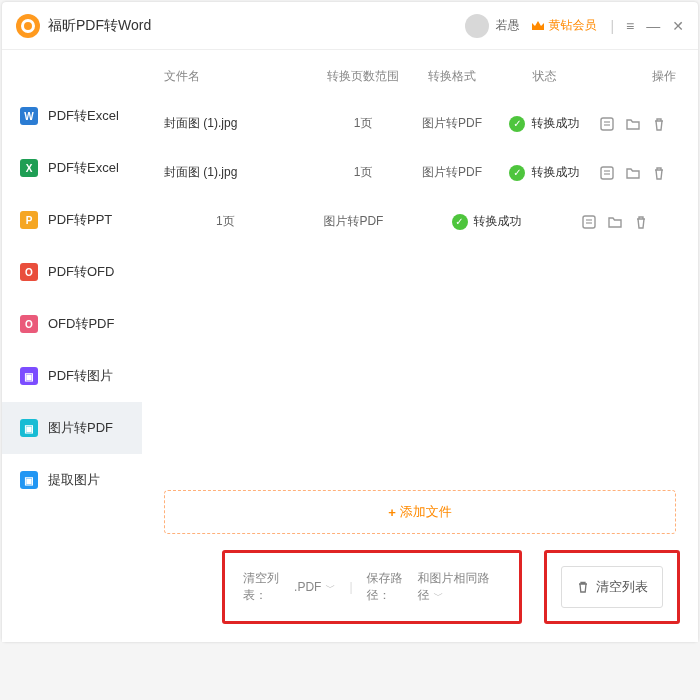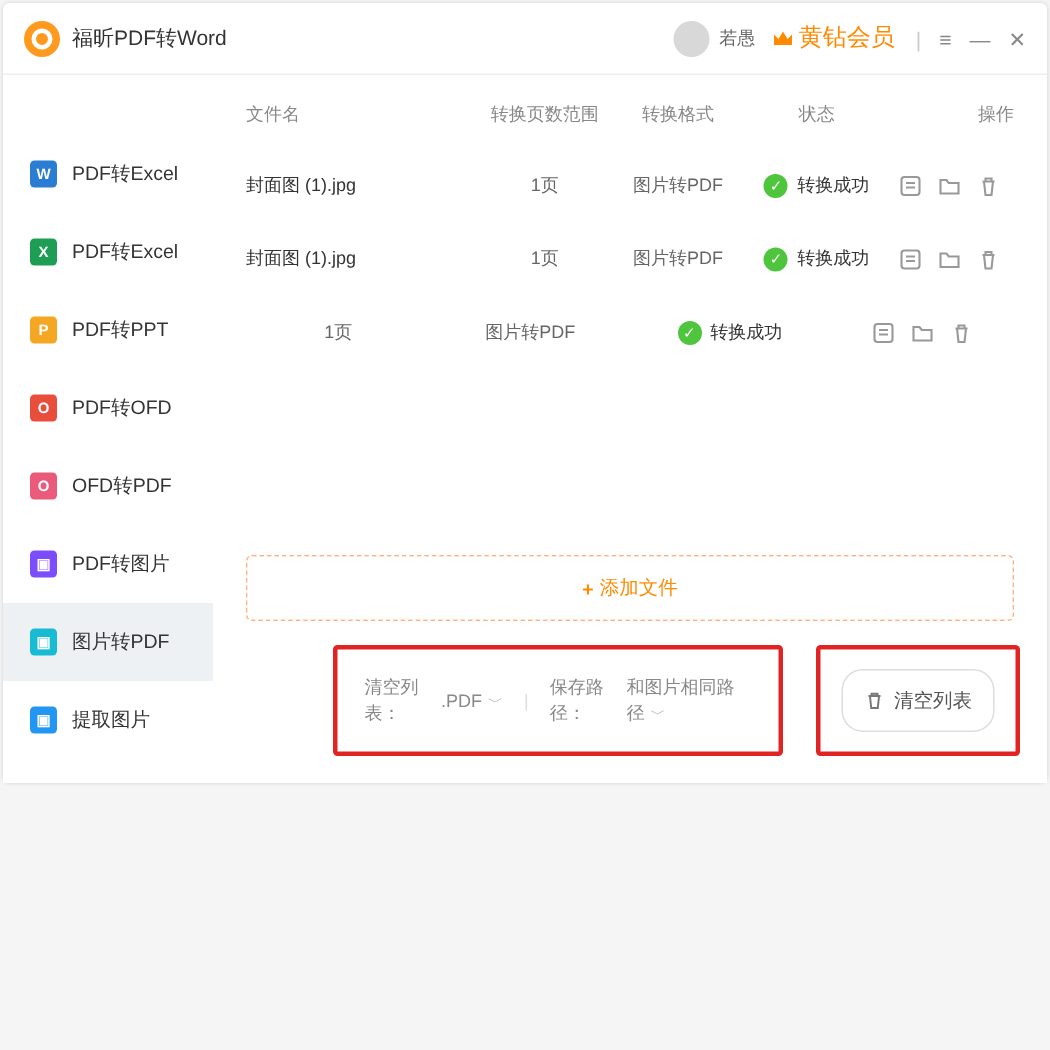--- a/index.html
+++ b/index.html
@@ -1,25 +1,25 @@
 <!DOCTYPE html>
 <html><head>
 <meta charset="utf-8">
 <style>
 *{margin:0;padding:0;box-sizing:border-box;font-family:"Microsoft YaHei",Arial,sans-serif}
 body{width:700px;height:700px;background:#f5f5f5;overflow:hidden}
-.window{width:696px;height:520px;margin:2px;background:#fff;border-radius:4px;box-shadow:0 0 3px rgba(0,0,0,0.15);display:flex;flex-direction:column}
+.window{width:696px;height:640px;margin:2px;background:#fff;border-radius:4px;box-shadow:0 0 3px rgba(0,0,0,0.15);display:flex;flex-direction:column}
 .titlebar{height:48px;display:flex;align-items:center;padding:0 14px;border-bottom:1px solid #eee}
 .logo{width:24px;height:24px;border-radius:50%;background:#ff9a1f;display:flex;align-items:center;justify-content:center;margin-right:8px}
 .logo-inner{width:14px;height:14px;border-radius:50%;border:3px solid #fff}
 .app-title{font-size:14px;color:#333;font-weight:500}
 .tb-spacer{flex:1}
 .avatar{width:24px;height:24px;border-radius:50%;background:#d8d8d8;margin-right:6px}
 .user-name{font-size:12px;color:#666;margin-right:12px}
-.vip{display:flex;align-items:center;color:#ff8a00;font-size:16px;margin-right:14px}
+.vip{display:flex;align-items:center;color:#ff8a00;font-size:12px;margin-right:14px}
 .crown{margin-right:3px}
 .winbtns{display:flex;align-items:center;color:#888;gap:12px;font-size:14px}
 .winbtns span{cursor:pointer}
 .body-row{flex:1;display:flex;overflow:hidden}
 .sidebar{width:140px;background:#fff;padding-top:40px}
 .nav-item{height:52px;display:flex;align-items:center;padding-left:18px;font-size:13px;color:#333;cursor:pointer}
 .nav-item.active{background:#eef1f4}
 .nav-ico{width:18px;height:18px;border-radius:3px;margin-right:10px;display:flex;align-items:center;justify-content:center;color:#fff;font-size:10px;font-weight:600}
 .ico-w{background:#2b7cd3}.ico-x{background:#1e9e54}.ico-p{background:#f5a623}.ico-o{background:#e94e3c}.ico-ofd{background:#ea5a7a}.ico-img1{background:#7c4dff}.ico-img2{background:#17bcd4}.ico-ext{background:#2196f3}
 .main{flex:1;display:flex;flex-direction:column;background:#fff}
@@ -30,21 +30,21 @@
 .trow .col-range,.trow .col-fmt{color:#666}
 .status-ok{display:inline-flex;align-items:center;justify-content:center;color:#333}
 .check{width:16px;height:16px;border-radius:50%;background:#4ec53d;color:#fff;font-size:10px;display:flex;align-items:center;justify-content:center;margin-right:6px}
 .ops{display:flex;justify-content:center;gap:10px;color:#888}
 .ops span{cursor:pointer}
 .addfile{margin:18px 22px 4px;border:1px dashed #ffb07a;border-radius:4px;height:44px;display:flex;align-items:center;justify-content:center;color:#ff8a00;font-size:13px;cursor:pointer}
 .bottom{padding:12px 0 18px;display:flex;align-items:center}
 .opt-box{margin-left:80px;height:74px;flex:1;display:flex;align-items:center;padding:0 18px;border:3px solid #e02424;border-radius:3px;font-size:12px;color:#888;margin-right:22px}
 .opt-box .sep{color:#ddd;margin:0 14px}
 .btn-box{height:74px;display:flex;align-items:center;padding:0 14px;border:3px solid #e02424;border-radius:3px;margin-right:18px;gap:12px}
-.btn-clear{height:42px;padding:0 14px;border:1px solid #ddd;border-radius:14px;background:#fff;display:flex;align-items:center;font-size:13px;color:#555;cursor:pointer;gap:6px}
+.btn-clear{height:42px;padding:0 14px;border:1px solid #ddd;border-radius:3px;background:#fff;display:flex;align-items:center;font-size:13px;color:#555;cursor:pointer;gap:6px}
 .btn-start{height:42px;padding:0 26px;border:none;border-radius:3px;background:#ff8a3c;color:#fff;font-size:14px;cursor:pointer}
 .dd{color:#bbb;margin-left:4px;font-size:10px}
 svg{display:block}
 </style>
 </head>
 <body>
 
 <div class="window">
 
   <div class="titlebar">

